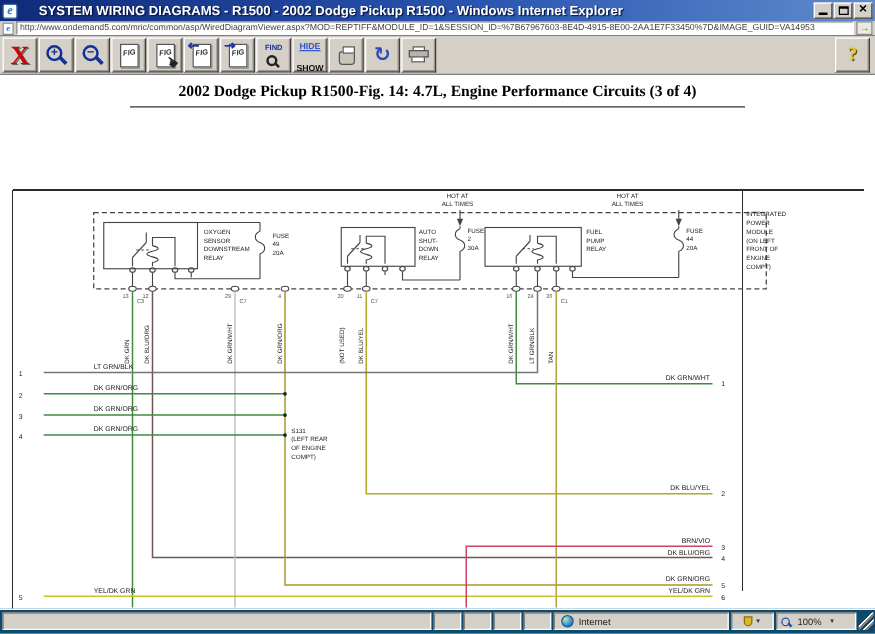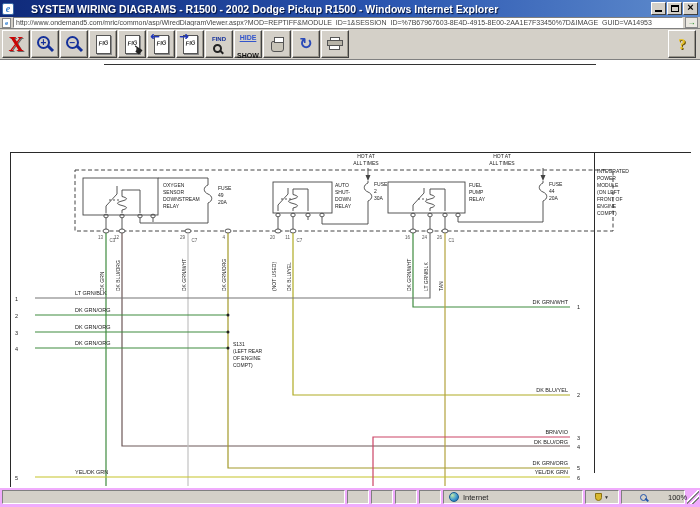--- a/index.html
+++ b/index.html
@@ -73,34 +73,34 @@
   .help-q { font:bold 15px/15px "Liberation Serif",serif; color:#e8c020; text-shadow:1px 1px 0 #6a5200; }
 
   
   .content { position:absolute; top:60px; left:0; width:700px; height:427px; background:#fff; }
   .fig-title { margin-top:6px; text-align:center; font-family:"Liberation Serif",serif;
     font-size:12.5px; font-weight:bold; color:#000; }
   .title-rule { width:492px; margin:4px auto 0 auto; border-top:1px solid #333; }
   .diagram-svg { position:absolute; top:87px; left:0; }
 
   
-  .statusbar { position:absolute; bottom:0; left:0; width:700px; height:20px; background:#f0abfc;
+  .statusbar { position:absolute; bottom:0; left:0; width:700px; height:20px; background:#0c4a6e;
     border-top:1px solid #fff; display:flex; align-items:stretch; gap:2px; padding:2px 1px 3px 2px; }
   .pane { border:1px solid; border-color:#808080 #fff #fff #808080; background:#d4d0c8;
     display:flex; align-items:center; font-size:7.5px; color:#222; }
   .pane-main { flex:1; }
   .pane-sm { width:22px; flex:none; }
   .pane-inet { width:140px; flex:none; gap:4px; padding-left:5px; }
   .globe { width:10px; height:10px; border-radius:50%; border:1px solid #155a90; flex:none;
     background:radial-gradient(circle at 30% 30%, #bfe6a8, #3f9ad0 55%, #1a5a90); }
   .pane-shield { width:34px; flex:none; justify-content:center; gap:2px; }
   .shield { width:7px; height:8px; background:#d8b830; border:1px solid #8a7010;
     border-radius:0 0 4px 4px; }
   .drop-car { font-size:5px; color:#333; }
-  .pane-zoom { width:64px; flex:none; gap:21px; padding-left:18px; }
+  .pane-zoom { width:64px; flex:none; gap:6px; padding-left:3px; }
   .zoom-mag { position:relative; width:7px; height:7px; border:1.5px solid #2255aa; border-radius:50%; flex:none; }
   .zoom-mag::after { content:""; position:absolute; width:4px; height:1.5px; background:#2255aa;
     right:-3px; bottom:-1px; transform:rotate(45deg); }
   .grip { width:12px; flex:none; background:
     linear-gradient(135deg, transparent 40%, #fff 40%, #fff 48%, #808080 48%, #808080 56%,
     transparent 56%, transparent 64%, #fff 64%, #fff 72%, #808080 72%, #808080 80%, transparent 80%); }
 
   svg text { font-family:"Liberation Sans",sans-serif; fill:#1a1a1a; }
   .t5 { font-size:5px; }
   .t55 { font-size:5.5px; }
@@ -184,20 +184,21 @@
           <span class="p-body"></span>
           <span class="p-out"></span>
         </span>
     </div>
     <div class="tb-btn help-btn">
       <span class="help-q">?</span>
     </div>
   </div>
 
   <div class="content">
+    <div class="fig-title">2002 Dodge Pickup R1500-Fig. 14: 4.7L, Engine Performance Circuits (3 of 4)</div>
     <div class="title-rule"></div>
 
     <svg class="diagram-svg" width="700" height="340" viewBox="0 147 700 340">
 
       <g stroke="#2a2a2a" stroke-width="1" shape-rendering="crispEdges">
         <line x1="10" y1="152" x2="691" y2="152"></line>
         <line x1="10" y1="152" x2="10" y2="487"></line>
         <line x1="594" y1="152" x2="594" y2="473"></line>
       </g>
 

